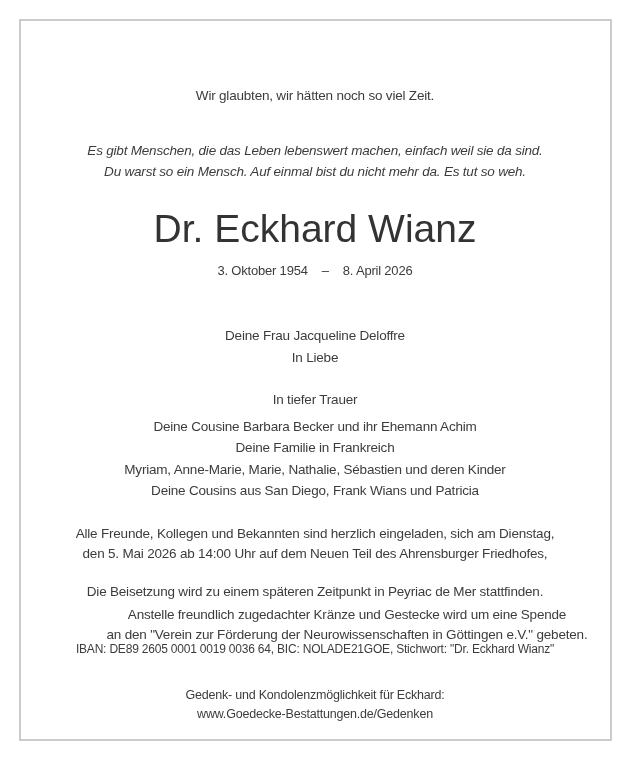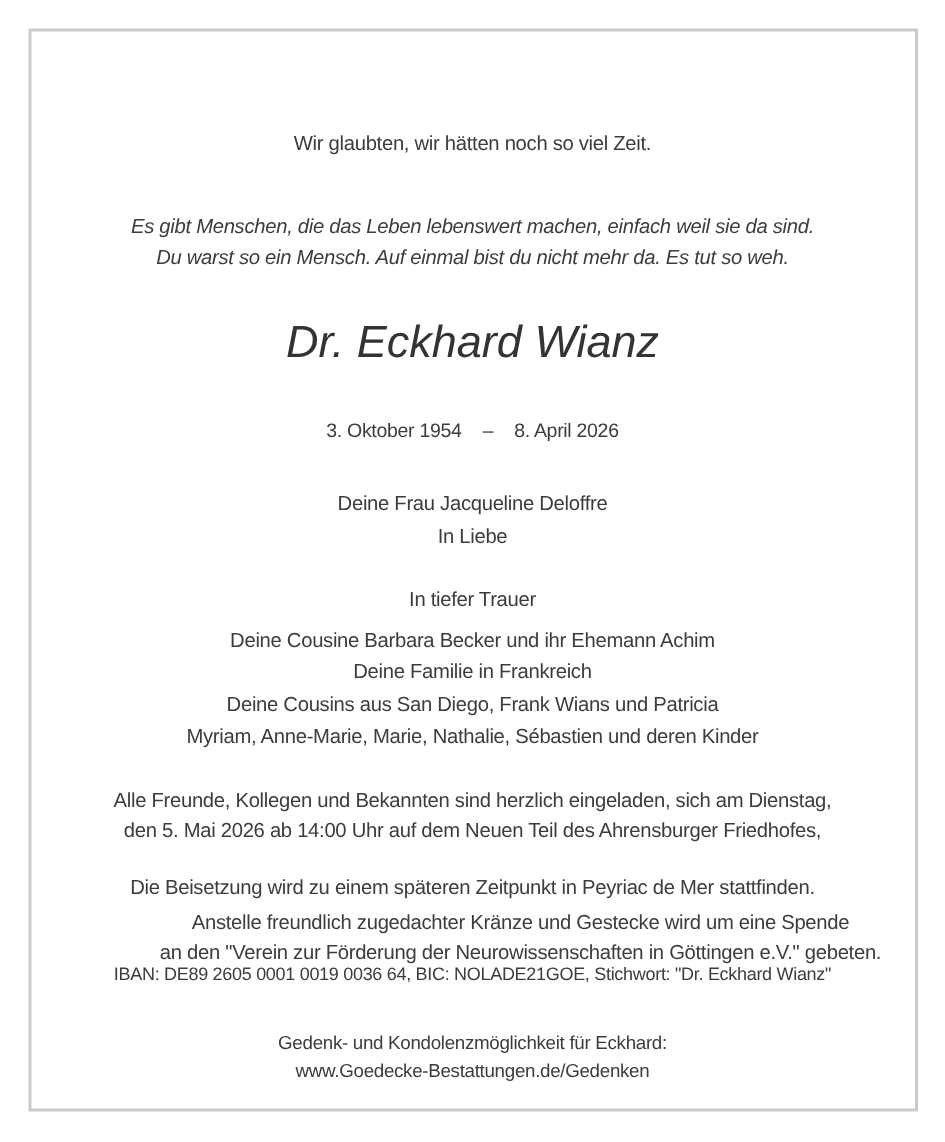--- a/index.html
+++ b/index.html
@@ -35,31 +35,29 @@
     letter-spacing: -0.2px;
     white-space: nowrap;
   }
   .body-text { font-size: 13.5px; line-height: 21px; }
 
   .epigraph-1 { top: 85px; }
   .epigraph-2 { top: 140px; font-style: italic; }
 
   .deceased-name {
     top: 208px;
-    font-size: 30px;
+    font-size: 39px;
     line-height: 42px;
     letter-spacing: 0;
     color: #333333;
-    font-style: italic;
   }
   .dates {
     top: 261px;
     font-size: 13px;
     line-height: 20px;
-    margin-top: 16px;
   }
   .dates .sep { display: inline-block; margin: 0 14px; }
 
   .love-block { top: 325px; line-height: 22px; }
   .mourning-label { top: 389px; }
   .mourners { top: 416px; line-height: 21.4px; }
 
   .funeral { top: 524px; line-height: 20.3px; }
   .interment { top: 581px; }
   .donation { top: 605px; line-height: 19.5px; margin-left: 32px; }
@@ -96,22 +94,22 @@
   <div class="block body-text love-block">
     <div>Deine Frau Jacqueline Deloffre</div>
     <div>In Liebe</div>
   </div>
 
   <div class="line body-text mourning-label">In tiefer Trauer</div>
 
   <div class="block body-text mourners">
     <div>Deine Cousine Barbara Becker und ihr Ehemann Achim</div>
     <div>Deine Familie in Frankreich</div>
+    <div>Myriam, Anne-Marie, Marie, Nathalie, Sébastien und deren Kinder</div>
     <div>Deine Cousins aus San Diego, Frank Wians und Patricia</div>
-    <div>Myriam, Anne-Marie, Marie, Nathalie, Sébastien und deren Kinder</div>
   </div>
 
   <div class="block body-text funeral">
     <div>Alle Freunde, Kollegen und Bekannten sind herzlich eingeladen, sich am Dienstag,</div>
     <div>den 5. Mai 2026 ab 14:00 Uhr auf dem Neuen Teil des Ahrensburger Friedhofes,</div>
   </div>
 
   <div class="line body-text interment">Die Beisetzung wird zu einem späteren Zeitpunkt in Peyriac de Mer stattfinden.</div>
 
   <div class="block body-text donation">

